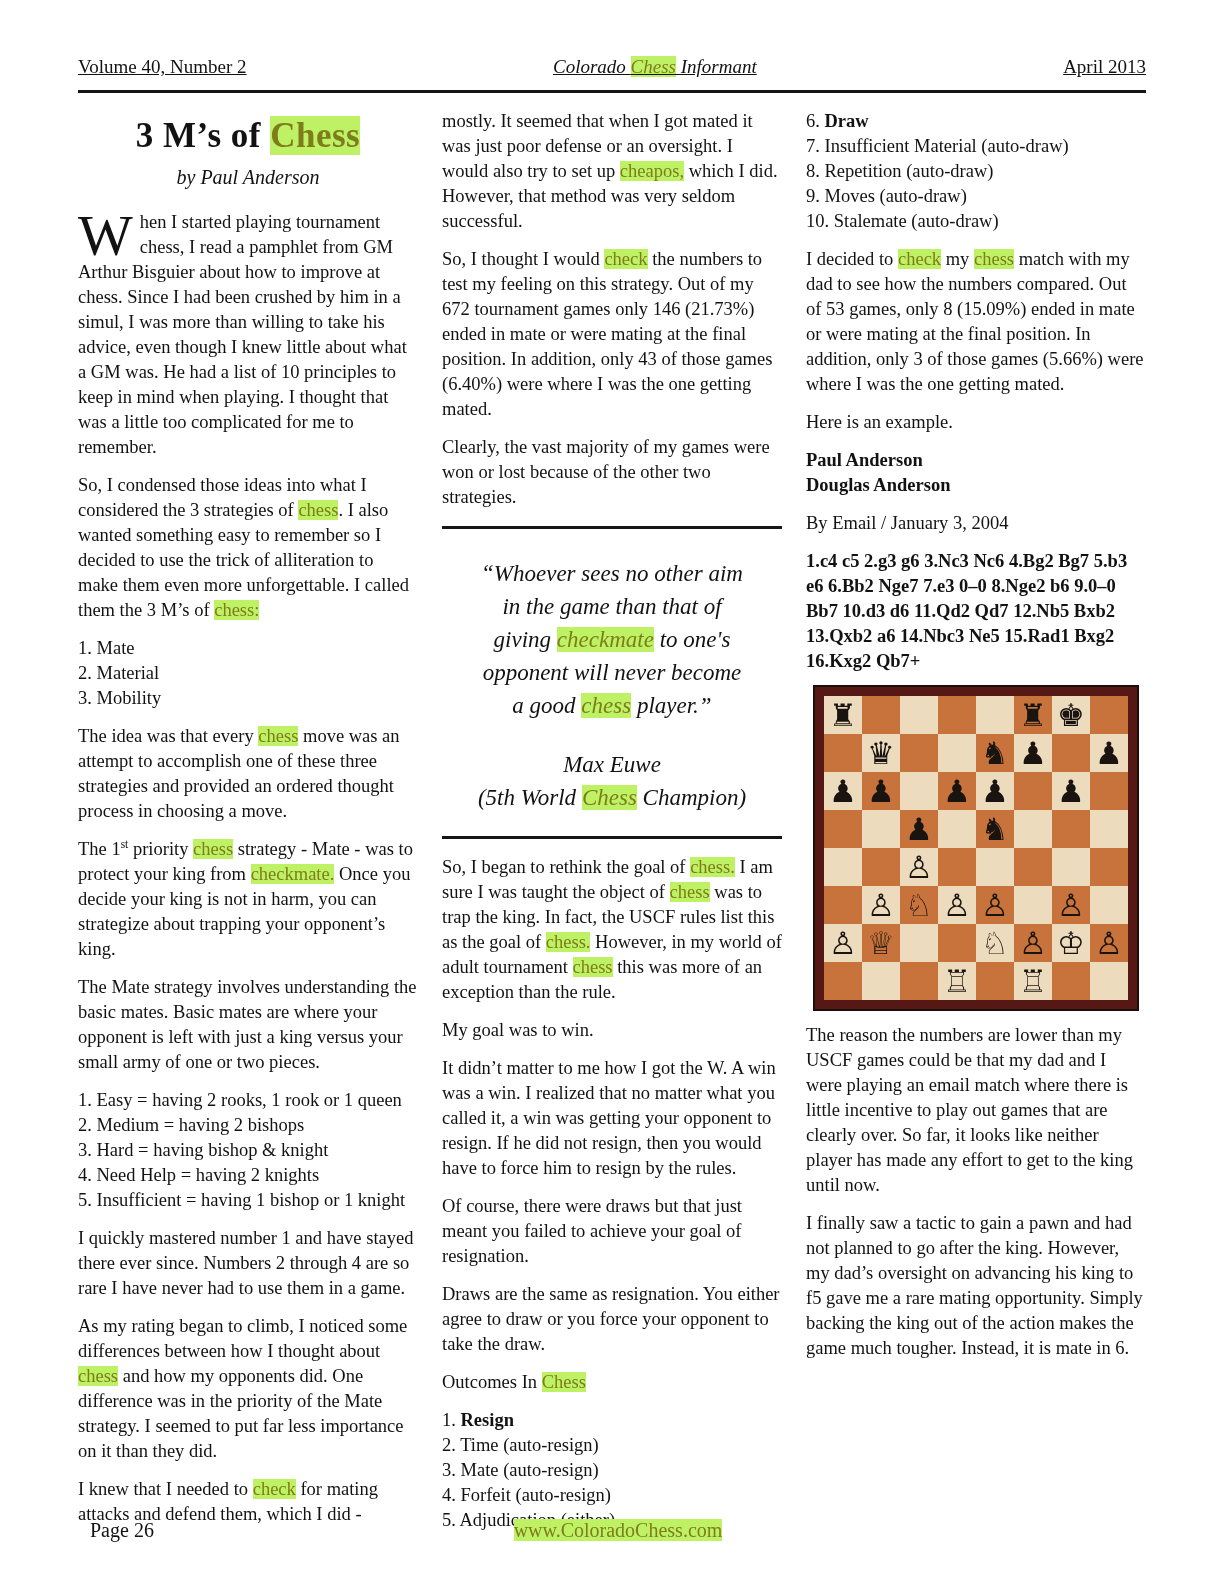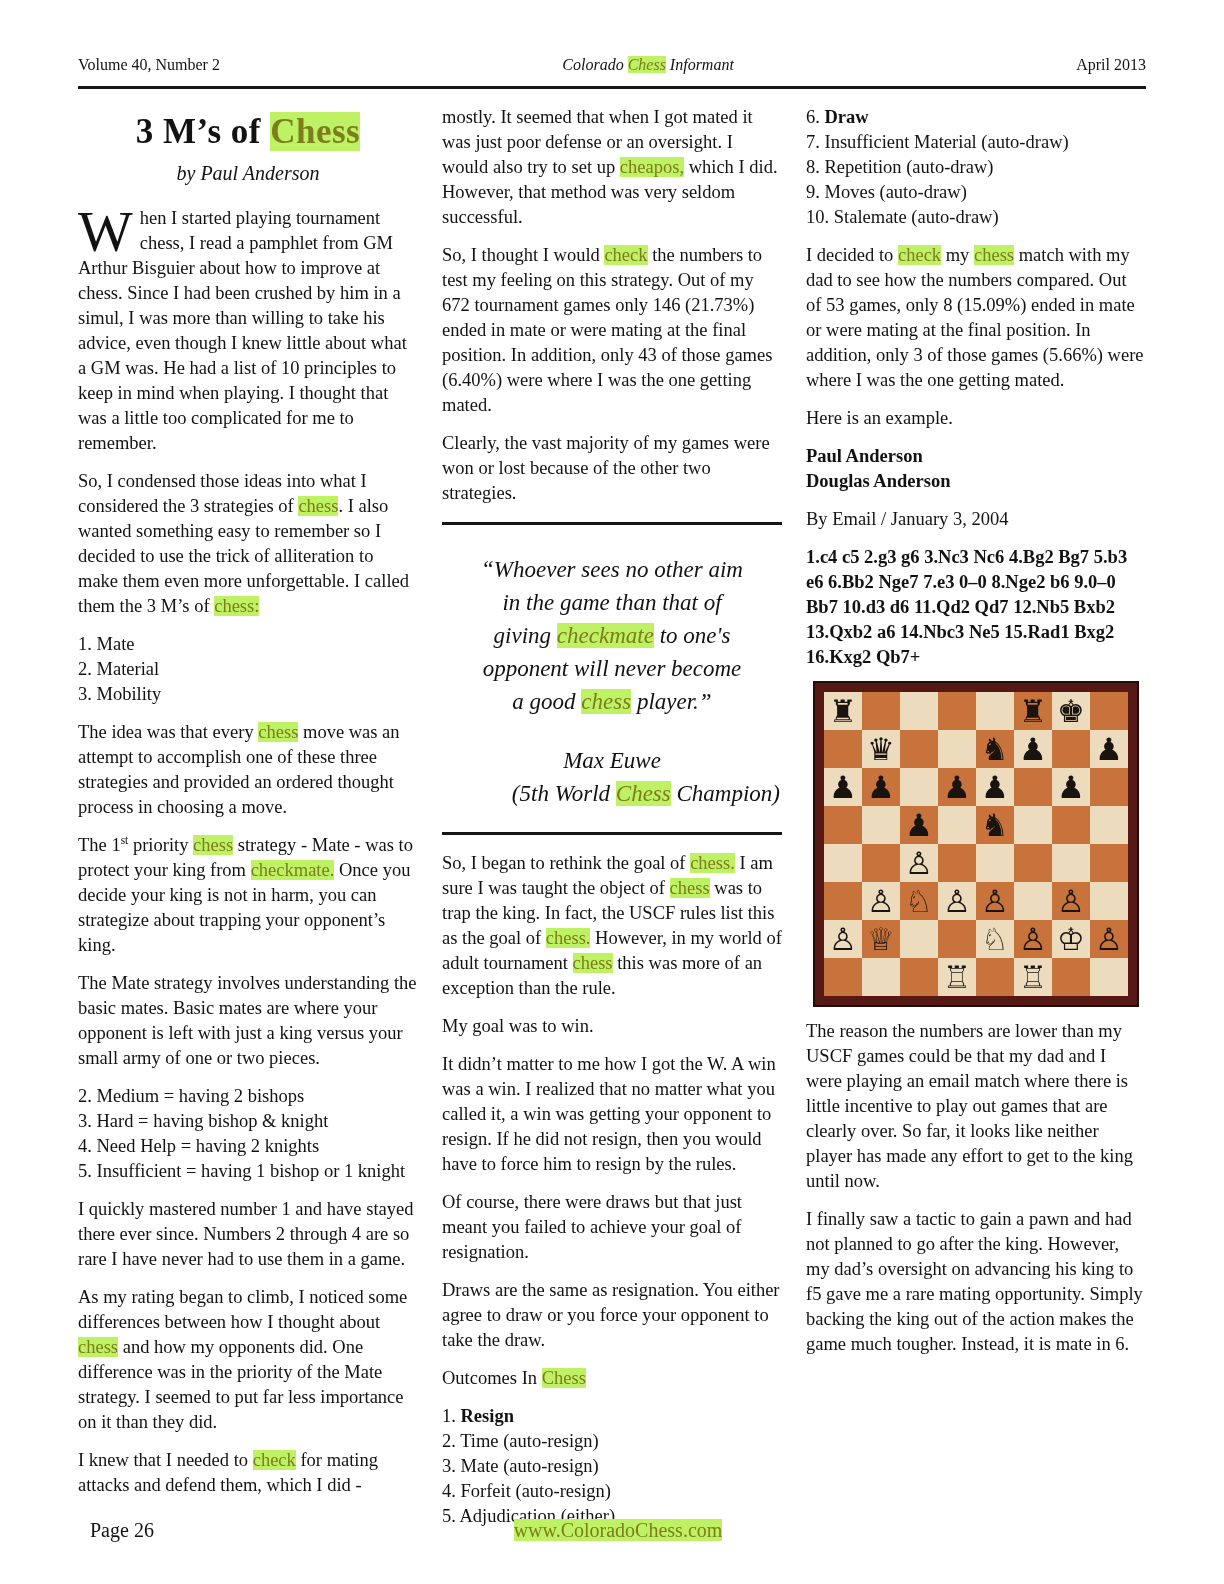--- a/index.html
+++ b/index.html
@@ -3,21 +3,21 @@
 <meta charset="utf-8">
 <style>
   html,body { margin:0; padding:0; background:#ffffff; }
   .page {
     position:relative; width:1224px; height:1584px; overflow:hidden;
     font-family:"Liberation Serif", serif; color:#121212; background:#ffffff;
   }
   
   .header-row {
     display:flex; justify-content:space-between; align-items:baseline;
-    padding:56px 78px 0 78px; font-size:16px;
+    padding:56px 78px 0 78px; font-size:19px;text-decoration:underline;
   }
   .header-center { font-style:italic; }
   .header-rule { margin:12px 78px 0 78px; border-top:3px solid #161616; }
 
   
   .hl { background:#bef264; color:#7d7d1c; }
 
   
   .columns { display:flex; gap:24px; padding:16px 78px 0 78px; }
   .col { width:340px; font-size:18.5px; line-height:25px; }
@@ -37,21 +37,21 @@
   .plain-list .li { padding-left:1.45em; text-indent:-1.45em; }
 
   
   .quote-block {
     border-top:3px solid #161616; border-bottom:3px solid #161616;
     margin:16px 0 16px 0; padding:28px 2px 22px 2px;
     font-style:italic; font-size:23px; line-height:33px;
   }
   .quote-line { text-align:center; }
   .quote-attr { text-align:center; margin-top:26px; }
-  .quote-attr2 { text-align:right; }
+  .quote-attr2 { text-align:center; }
 
   .bold-line { font-weight:bold; }
   .game-moves { font-weight:bold; }
 
   
   .board-wrap { margin:8px 0 14px 0; display:flex; justify-content:center; }
   .chess-board {
     display:grid; grid-template-columns:repeat(8,38px); grid-auto-rows:38px;
     border:9px solid #551814; outline:2px solid #200c08;
     font-family:"DejaVu Sans", sans-serif;
@@ -93,20 +93,21 @@
       <p>So, I condensed those ideas into what I considered the 3 strategies of <span class="hl">chess</span>. I also wanted something easy to remember so I decided to use the trick of alliteration to make them even more unforgettable. I called them the 3 M’s of <span class="hl">chess:</span></p>
       <div class="plain-list">
         <div class="li">1. Mate</div>
         <div class="li">2. Material</div>
         <div class="li">3. Mobility</div>
       </div>
       <p>The idea was that every <span class="hl">chess</span> move was an attempt to accomplish one of these three strategies and provided an ordered thought process in choosing a move.</p>
       <p>The 1<sup>st</sup> priority <span class="hl">chess</span> strategy - Mate - was to protect your king from <span class="hl">checkmate.</span> Once you decide your king is not in harm, you can strategize about trapping your opponent’s king.</p>
       <p>The Mate strategy involves understanding the basic mates. Basic mates are where your opponent is left with just a king versus your small army of one or two pieces.</p>
       <div class="plain-list">
+        <div class="li">1. Easy = having 2 rooks, 1 rook or 1 queen</div>
         <div class="li">2. Medium = having 2 bishops</div>
         <div class="li">3. Hard = having bishop &amp; knight</div>
         <div class="li">4. Need Help = having 2 knights</div>
         <div class="li">5. Insufficient = having 1 bishop or 1 knight</div>
       </div>
       <p>I quickly mastered number 1 and have stayed there ever since. Numbers 2 through 4 are so rare I have never had to use them in a game.</p>
       <p>As my rating began to climb, I noticed some differences between how I thought about <span class="hl">chess</span> and how my opponents did. One difference was in the priority of the Mate strategy. I seemed to put far less importance on it than they did.</p>
       <p>I knew that I needed to <span class="hl">check</span> for mating attacks and defend them, which I did -</p>
     </div>
 

